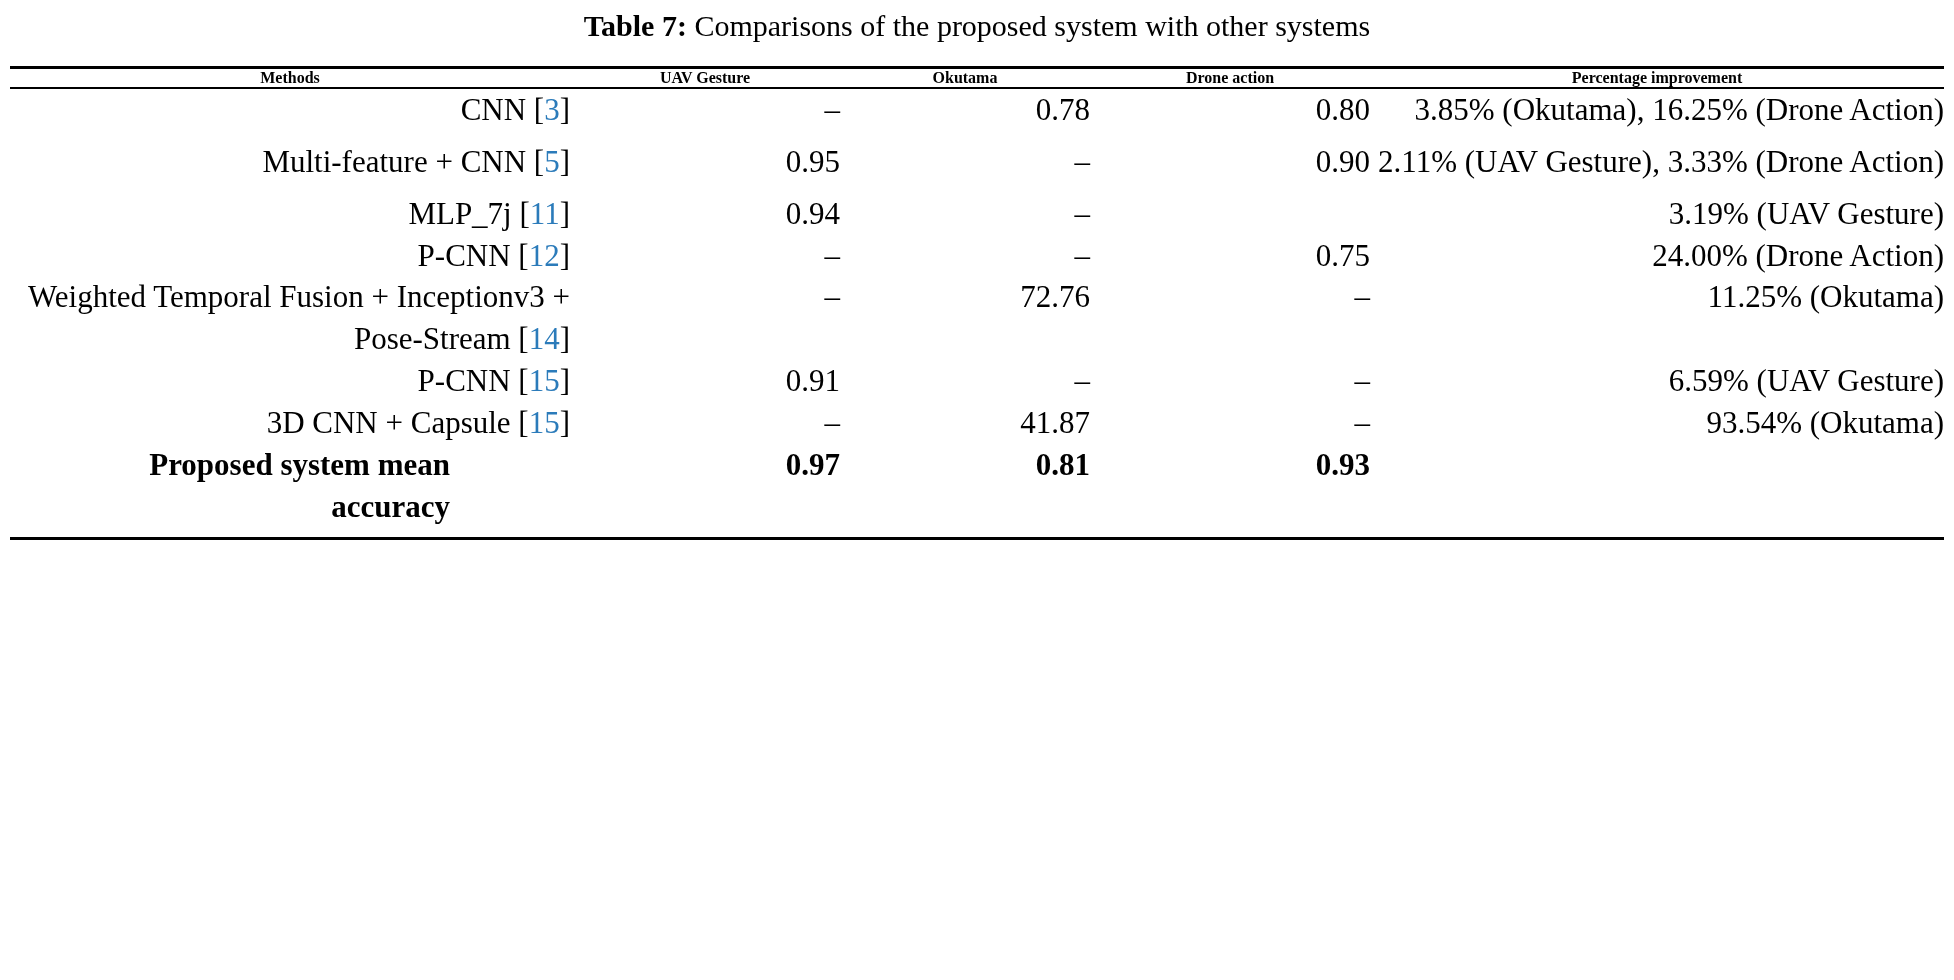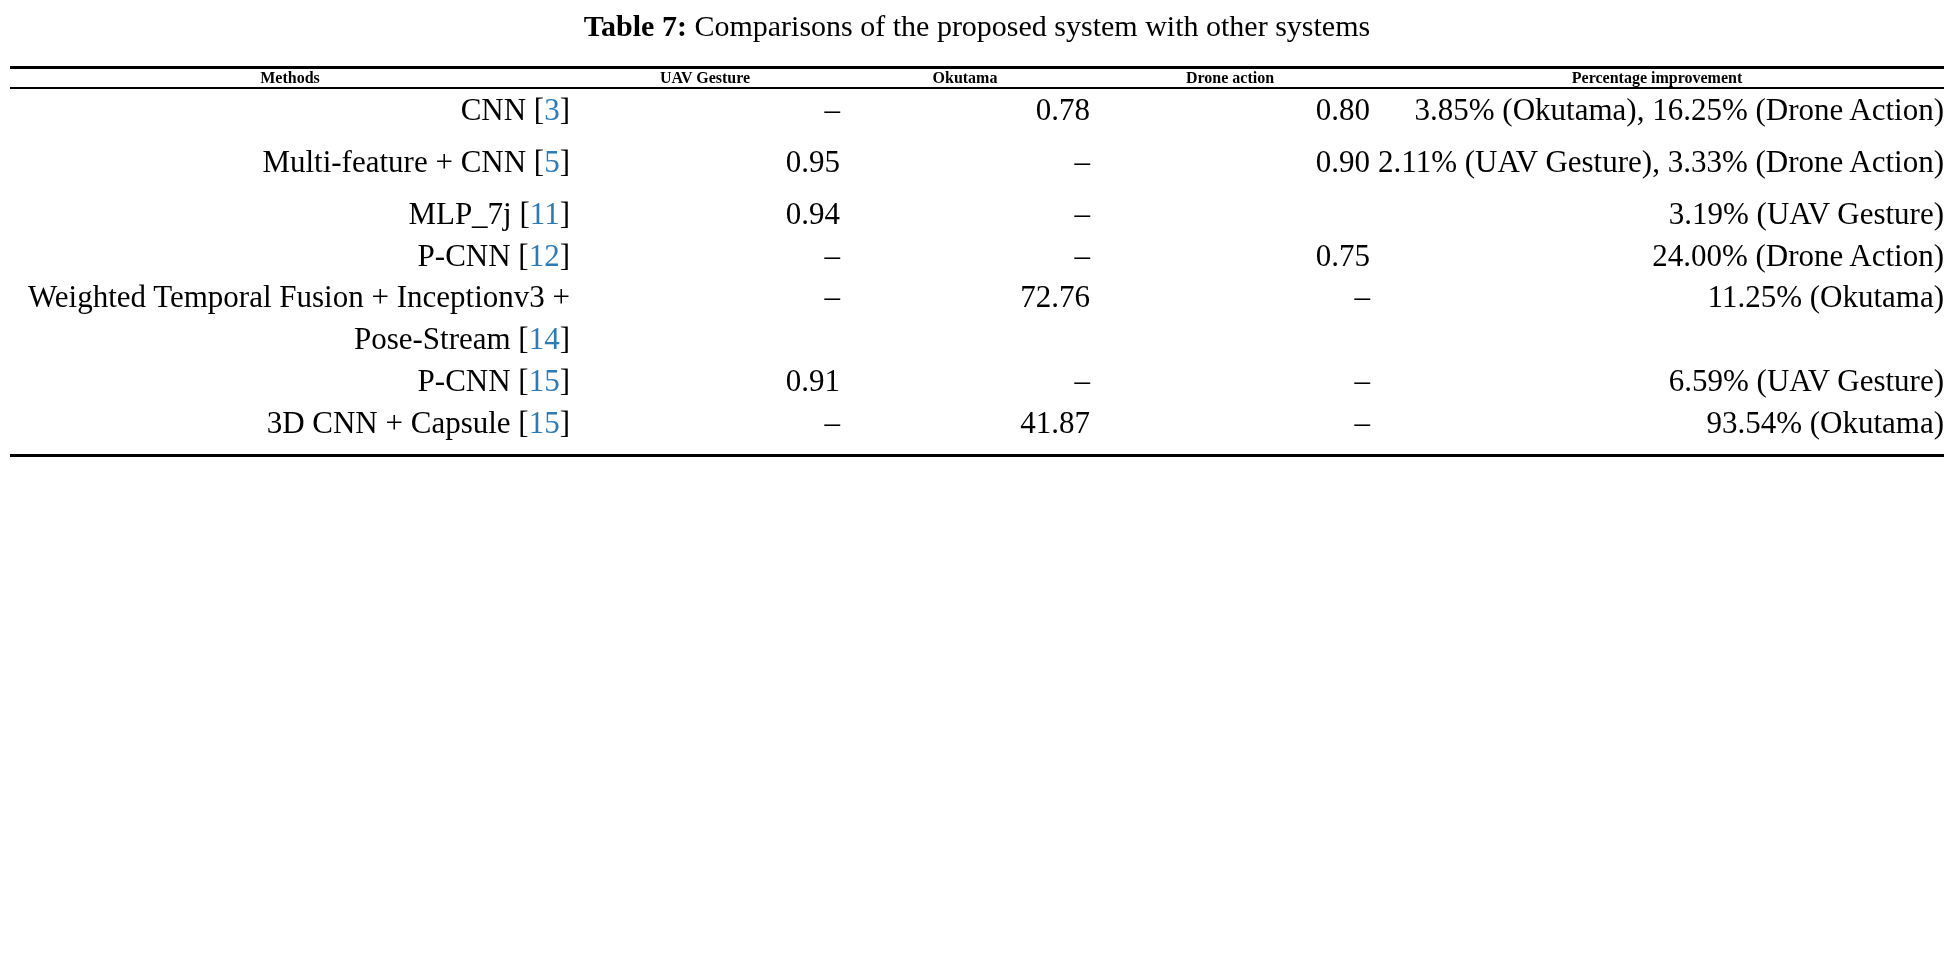--- a/index.html
+++ b/index.html
@@ -174,20 +174,27 @@
 
 
       <tr>
         <td class="c-method"><span>3D CNN + Capsule [</span><span class="ref">15</span><span>]</span></td>
         <td class="c-uav">–</td>
         <td class="c-oku">41.87</td>
         <td class="c-drone">–</td>
         <td class="c-pct">93.54% (Okutama)</td>
       </tr>
 
+      <tr class="bold-row">
+        <td class="c-method" style="padding-left:120px;padding-right:120px;"><span>Proposed system mean accuracy</span></td>
+        <td class="c-uav">0.97</td>
+        <td class="c-oku">0.81</td>
+        <td class="c-drone">0.93</td>
+        <td class="c-pct"></td>
+      </tr>
 
       <tr class="spacer-row">
           <td colspan="5"></td>
         </tr>
       <tr class="rule-bot">
         <td colspan="5"></td>
       </tr>
     </tbody>
   </table>
 

